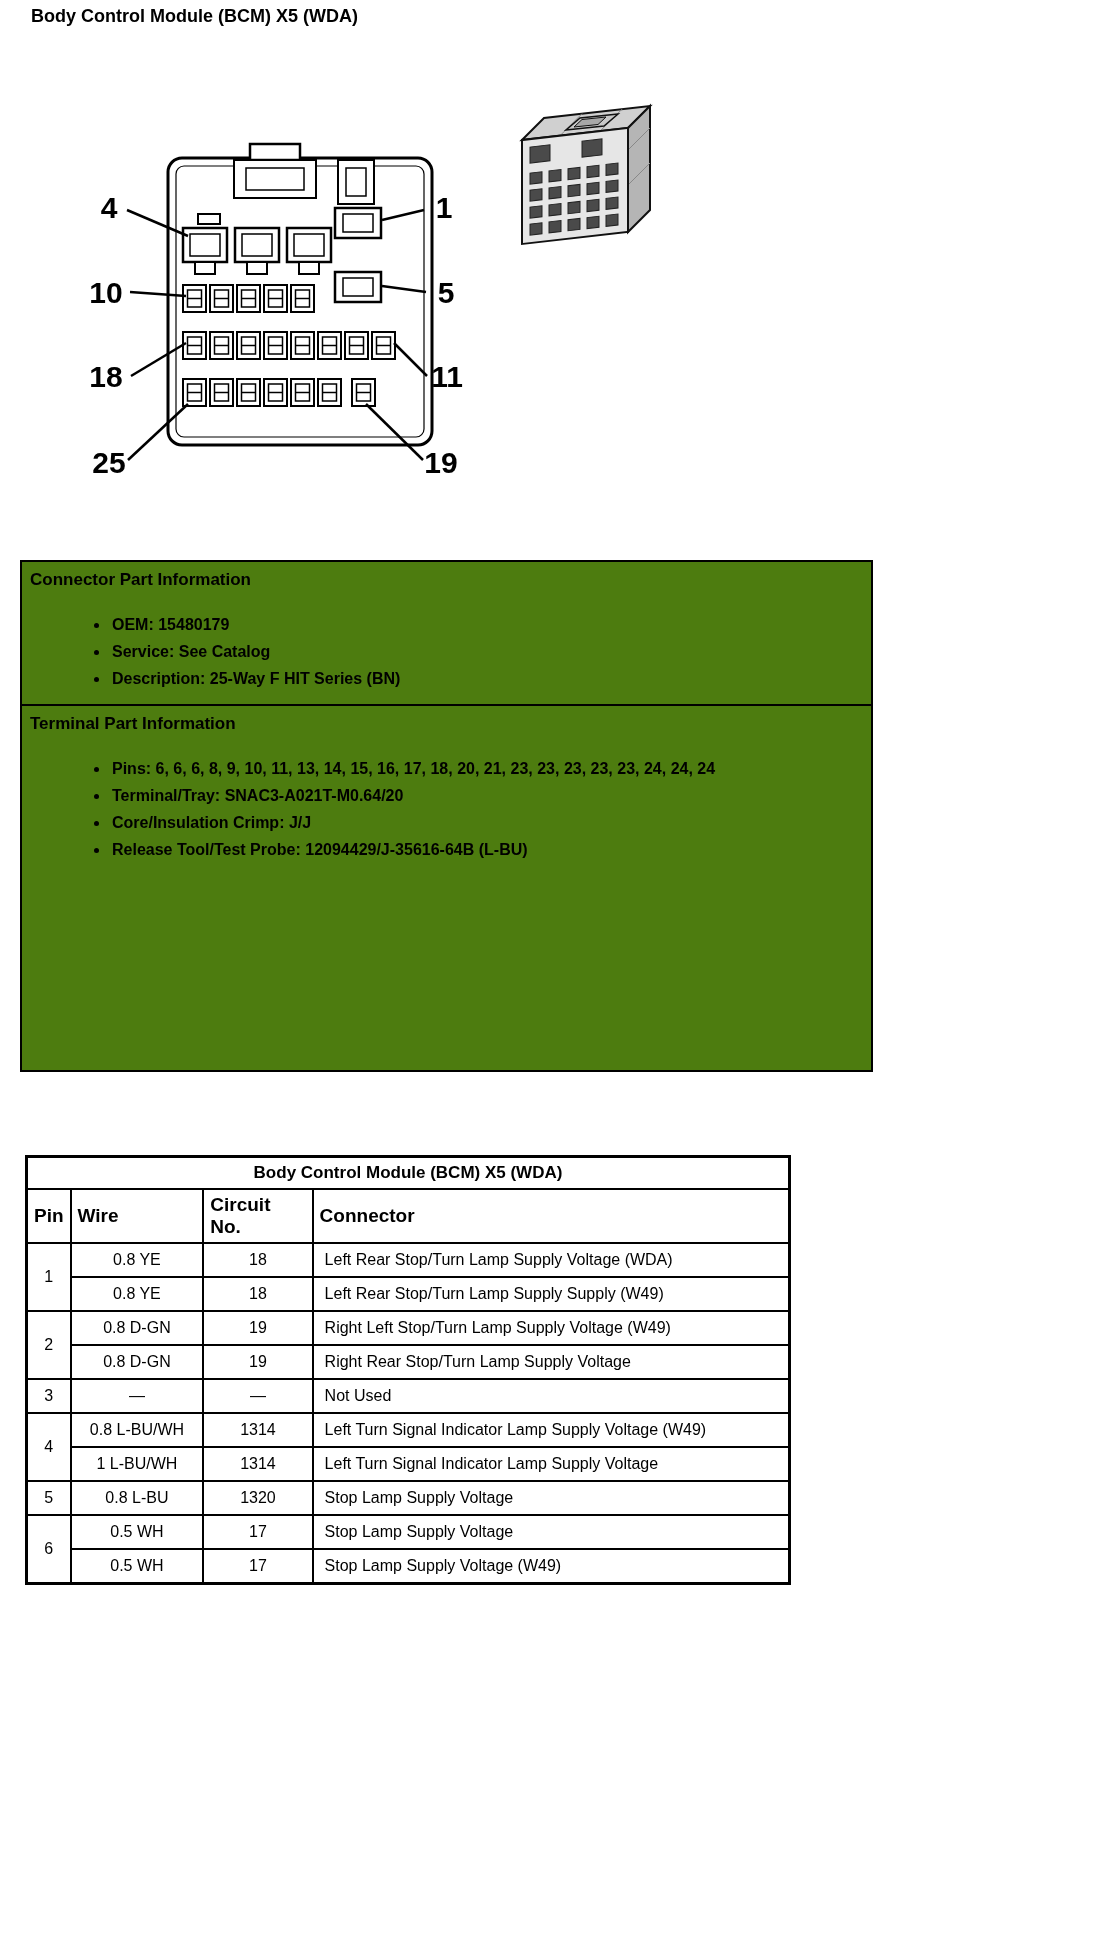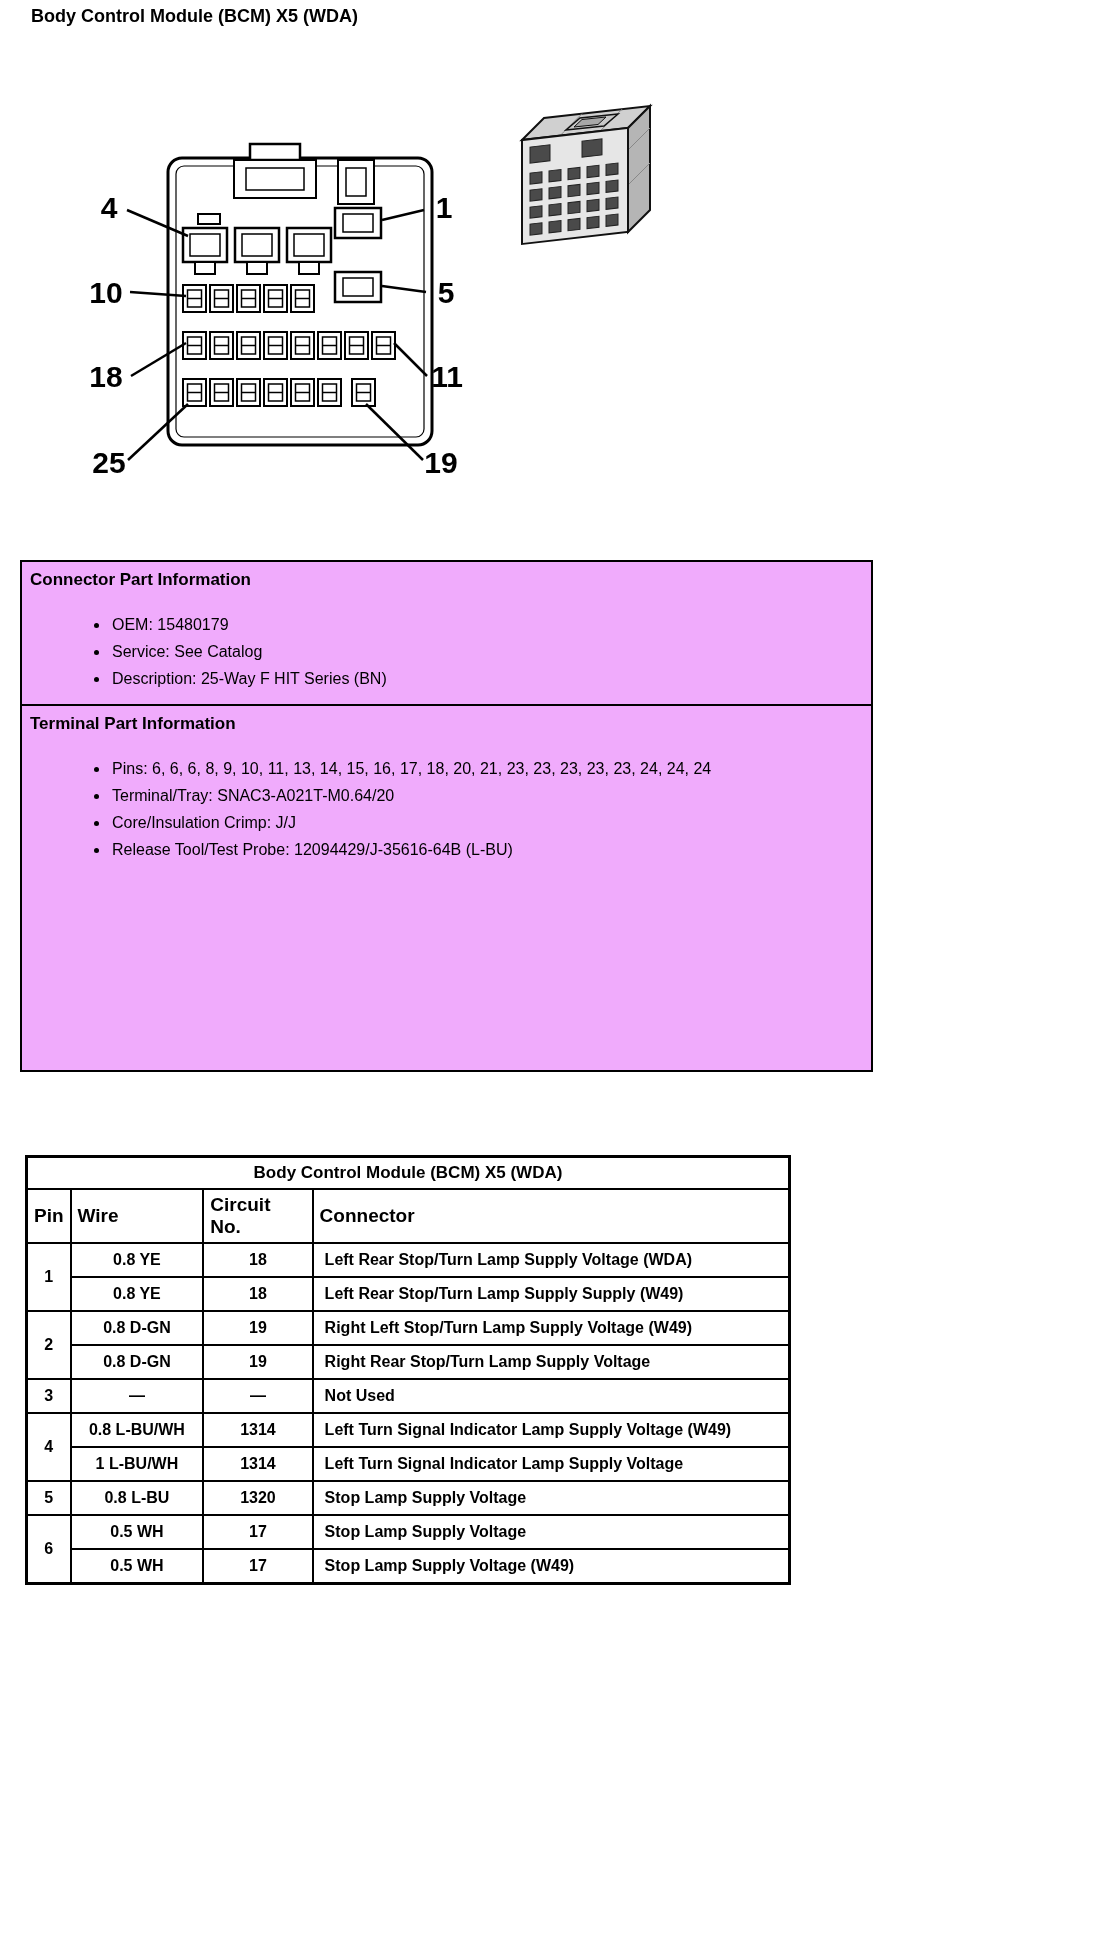--- a/index.html
+++ b/index.html
@@ -1,34 +1,34 @@
 <!DOCTYPE html>
 <html><head>
 <meta charset="utf-8">
 <style>
   html,body{margin:0;padding:0;background:#fff;}
   .page{position:relative;width:1120px;height:1954px;background:#fff;
         font-family:"Liberation Sans",sans-serif;color:#000;}
   .page-title{position:absolute;left:31px;top:6px;font-size:18px;font-weight:bold;}
   svg.diagram{position:absolute;left:0;top:40px;}
 
-  .info-box{position:absolute;left:20px;width:853px;border:2px solid #000;box-sizing:border-box;background:#f0abfc;}
+  .info-box{position:absolute;left:20px;width:853px;border:2px solid #000;box-sizing:border-box;background:#4d7c0f;}
   #connector-box{top:560px;height:178px;}
   #terminal-box{top:704px;height:368px;}
   .box-heading{margin:0;padding:8px 10px 0 8px;font-size:17px;font-weight:bold;}
-  ul.bullets{margin:26px 1px 0 0;padding-left:88px;list-style:disc;}
+  ul.bullets{margin:26px 1px 0 0;padding-left:88px;list-style:disc;font-weight:bold;}
   ul.bullets li{margin:0 0 9px 0;font-size:16px;line-height:18px;padding-left:2px;}
   ul.bullets.second{margin-top:28px;}
 
   table.pin-table{position:absolute;left:25px;top:1155px;width:766px;
         border-collapse:collapse;border:3px solid #000;font-size:16px;background:#fff;}
   .pin-table th,.pin-table td{border:2px solid #000;padding:4px 6px;vertical-align:middle;}
   .pin-table .tbl-title{font-size:17px;font-weight:bold;text-align:center;padding:5px;}
   .pin-table th{font-size:19px;font-weight:bold;text-align:left;}
-  .pin-table td{text-align:center;height:24px;font-weight:bold;}
+  .pin-table td{text-align:center;height:24px;}
   .pin-table td.fn{text-align:left;padding-left:11px;}
 </style>
 </head>
 <body>
 
 <div class="page">
 
   <div class="page-title">Body Control Module (BCM) X5 (WDA)</div>
 
   <svg class="diagram" width="720" height="500" viewBox="0 0 720 500">

